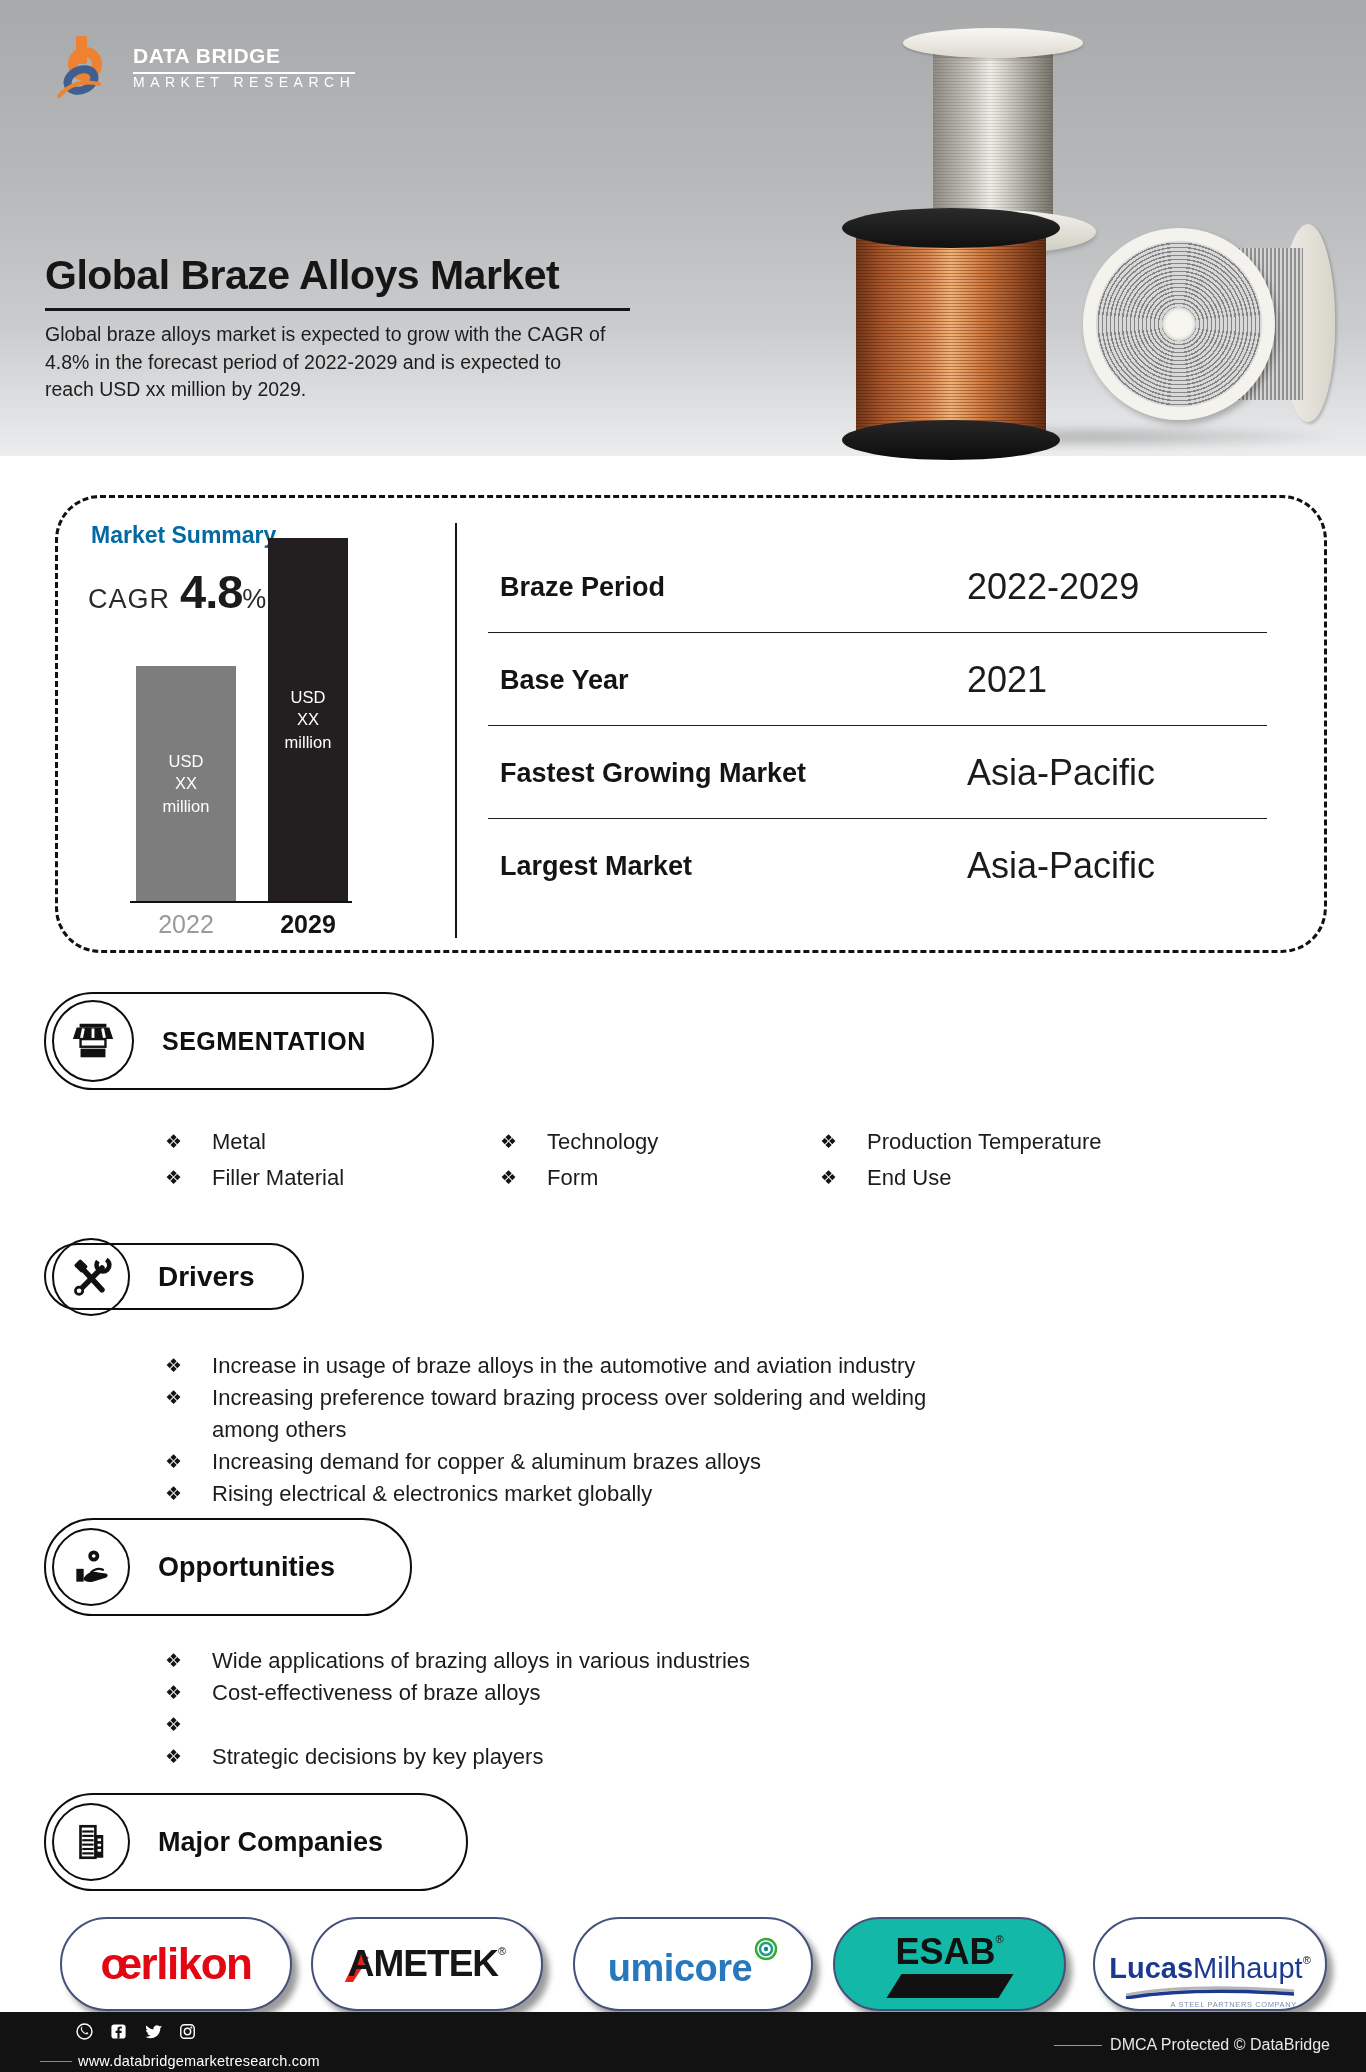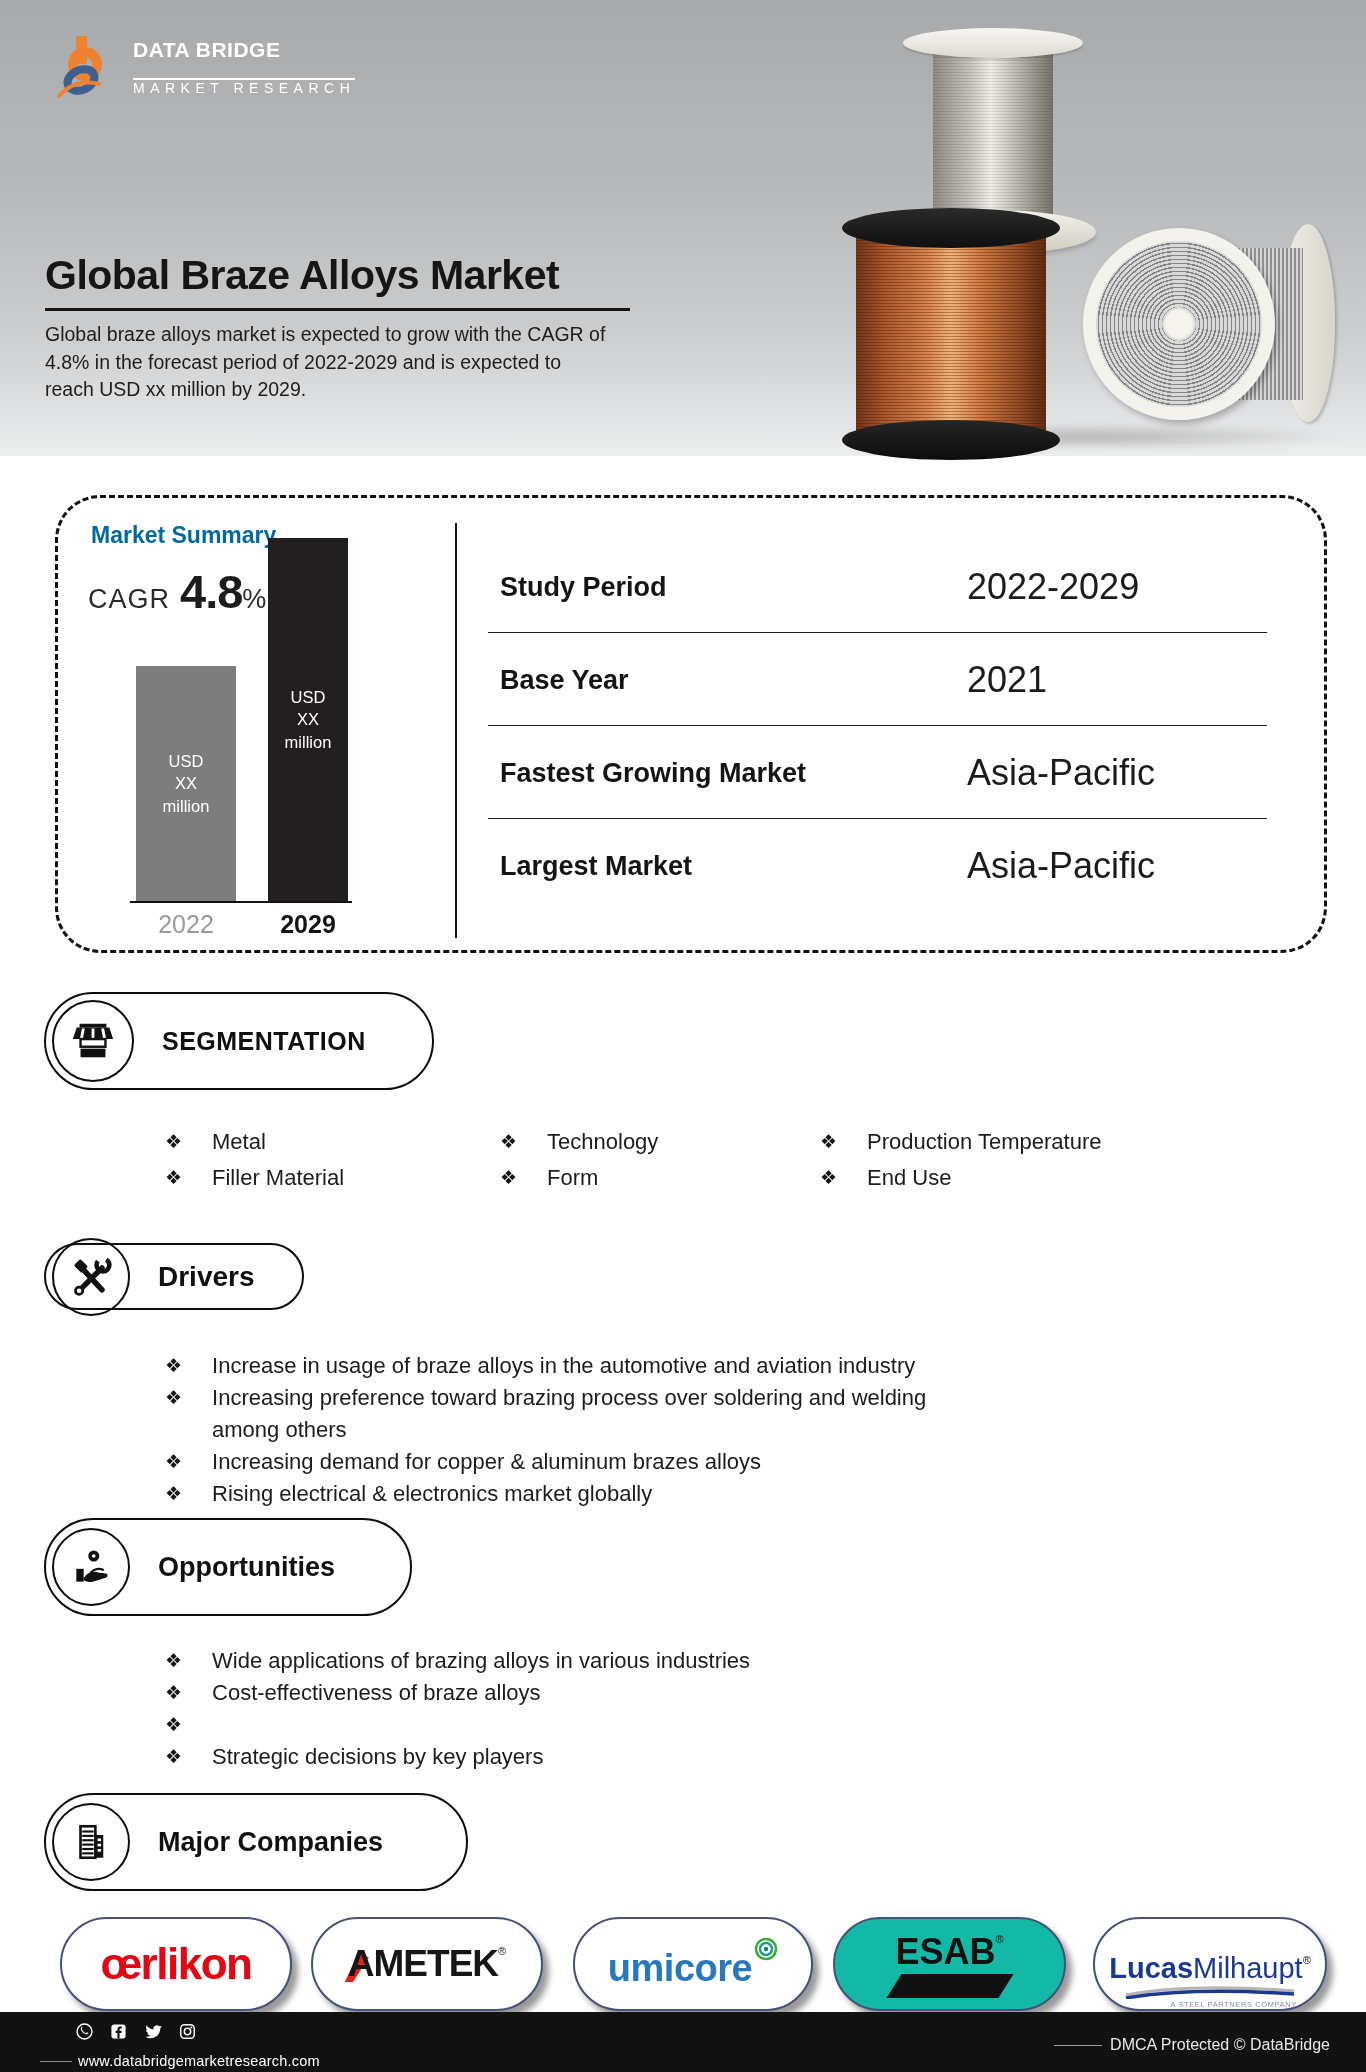--- a/index.html
+++ b/index.html
@@ -5,21 +5,21 @@
   * { margin:0; padding:0; box-sizing:border-box; }
   body { background:#e8e8e8; font-family:"Liberation Sans","DejaVu Sans",sans-serif; }
   .page { position:relative; width:1366px; height:2072px; background:#ffffff; overflow:hidden; margin:0 auto; }
 
   
   .hero { position:absolute; left:0; top:0; width:1366px; height:456px;
           background:linear-gradient(180deg,#a7a9ab 0%,#b7b8ba 40%,#cbccce 72%,#e2e3e5 92%,#eceded 100%); }
   .brand { position:absolute; left:55px; top:34px; display:flex; align-items:center; }
   .brand-mark { width:64px; height:66px; margin-right:14px; }
   .brand-text .l1 { color:#fff; font-size:21px; font-weight:700; letter-spacing:.5px;
-                    border-bottom:2px solid #fff; padding-bottom:16px; }
+                    border-bottom:2px solid #fff; padding-bottom:4px; }
   .brand-text .l2 { color:#fff; font-size:14px; letter-spacing:5.5px; margin-top:0; font-weight:400; }
 
   .hero-copy { position:absolute; left:45px; top:252px; width:600px; }
   .hero-copy h1 { font-size:41px; font-weight:800; color:#161616; letter-spacing:-0.5px; }
   .title-rule { width:585px; height:0; border-bottom:3px solid #161616; margin-top:9px; }
   .hero-copy p { margin-top:10px; font-size:19.5px; line-height:1.42; color:#1d1d1d; white-space:pre-line; }
 
   
   .photo { position:absolute; left:780px; top:0; width:586px; height:456px; }
   .floor-shadow { position:absolute; left:50px; top:424px; width:520px; height:26px; border-radius:50%;
@@ -213,21 +213,21 @@
 XX
 million</span>
     </div>
     <div class="baseline"></div>
     <div class="axis-year year-2022">2022</div>
     <div class="axis-year year-2029">2029</div>
     <div class="v-divider"></div>
 
     <div class="facts">
       <div class="fact-row">
-        <span class="fact-label">Study Period</span>
+        <span class="fact-label">Braze Period</span>
         <span class="fact-value">2022-2029</span>
       </div>
       <div class="fact-row">
         <span class="fact-label">Base Year</span>
         <span class="fact-value">2021</span>
       </div>
       <div class="fact-row">
         <span class="fact-label">Fastest Growing Market</span>
         <span class="fact-value">Asia-Pacific</span>
       </div>

